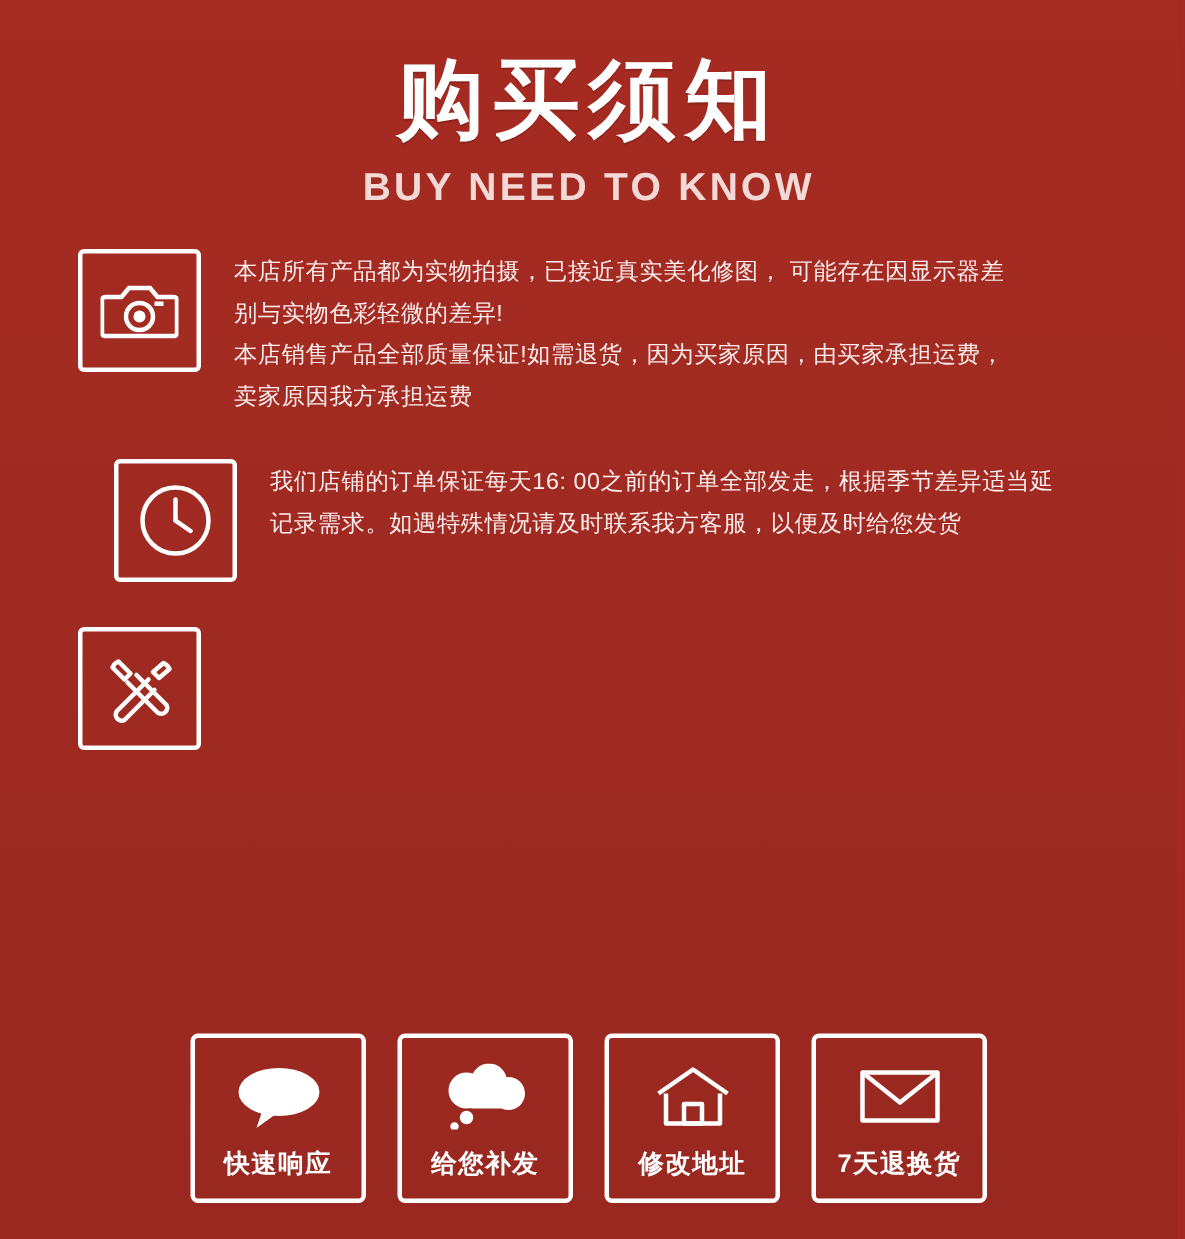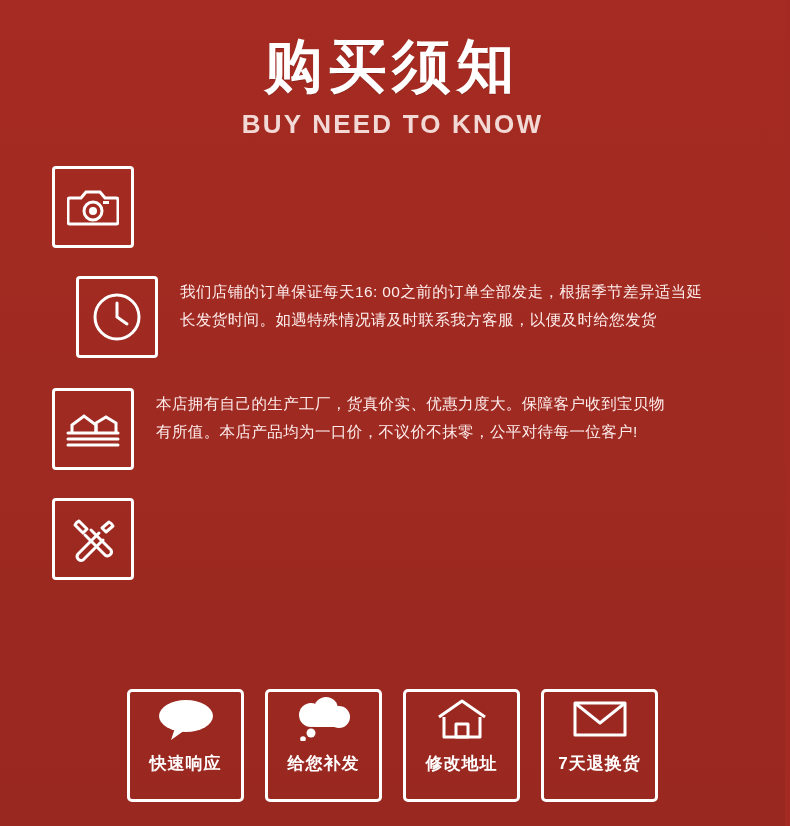--- a/index.html
+++ b/index.html
@@ -93,20 +93,21 @@
   }
   .badge {
     width: 117px;
     height: 113px;
     border: 3px solid #ffffff;
     border-radius: 5px;
     box-sizing: border-box;
     display: flex;
     flex-direction: column;
     align-items: center;
+    justify-content: center;
   }
   .badge-icon {
     height: 54px;
     display: flex;
     align-items: center;
     justify-content: center;
   }
   .badge-label {
     margin-top: 6px;
     font-size: 17px;
@@ -131,50 +132,41 @@
 
     <div class="row">
       <div class="icon-box">
         <svg width="52" height="40" viewBox="0 0 52 40" fill="none" stroke="#ffffff" stroke-width="3">
           <path d="M3 11 h11 l5 -6 h14 l5 6 h11 a2 2 0 0 1 2 2 v22 a2 2 0 0 1 -2 2 H3 a2 2 0 0 1 -2 -2 V13 a2 2 0 0 1 2 -2 z"></path>
           <circle cx="26" cy="24" r="9"></circle>
           <circle cx="26" cy="24" r="4" fill="#ffffff" stroke="none"></circle>
           <rect x="36" y="14" width="6" height="3" fill="#ffffff" stroke="none"></rect>
         </svg>
       </div>
+      <div class="row-text">
+        <p>本店所有产品都为实物拍摄，已接近真实美化修图， 可能存在因显示器差</p>
+        <p>别与实物色彩轻微的差异!</p>
+        <p>本店销售产品全部质量保证!如需退货，因为买家原因，由买家承担运费，</p>
+        <p>卖家原因我方承担运费</p>
+      </div>
     </div>
 
     <div class="row">
       <div class="icon-box">
         <svg width="50" height="50" viewBox="0 0 50 50" fill="none" stroke="#ffffff" stroke-width="3">
           <circle cx="25" cy="25" r="22"></circle>
           <path d="M25 11 V25 l10 7" stroke-linecap="round"></path>
         </svg>
       </div>
       <div class="row-text">
         <p>我们店铺的订单保证每天16: 00之前的订单全部发走，根据季节差异适当延</p>
-        <p>长发货时间。如遇特殊情况请及时联系我方客服，以便及时给您发货</p>
-      </div>
-    </div>
-
-    <div class="row">
-      <div class="icon-box">
-        <svg width="54" height="40" viewBox="0 0 54 40" fill="none" stroke="#ffffff" stroke-width="3">
-          <path d="M2 30 h50" stroke-linecap="round"></path>
-          <path d="M2 36 h50" stroke-linecap="round"></path>
-          <path d="M2 24 h50" stroke-linecap="round"></path>
-          <path d="M6 24 V16 l12 -9 l12 9 v8"></path>
-          <path d="M30 24 V14 l10 -6 l10 6 v10"></path>
-        </svg>
-      </div>
-      <div class="row-text">
-        <p>本店拥有自己的生产工厂，货真价实、优惠力度大。保障客户收到宝贝物</p>
-        <p>有所值。本店产品均为一口价，不议价不抹零，公平对待每一位客户!</p>
-      </div>
-    </div>
+        <p>记录需求。如遇特殊情况请及时联系我方客服，以便及时给您发货</p>
+      </div>
+    </div>
+
 
     <div class="row">
       <div class="icon-box">
         <svg width="50" height="50" viewBox="0 0 50 50" fill="none" stroke="#ffffff" stroke-width="3" stroke-linecap="round" stroke-linejoin="round">
           <path d="M11 7 l8 8 l-4 4 l-8 -8 a7 7 0 0 1 4 -4 z"></path>
           <path d="M17 21 l20 20 a4 4 0 0 0 6 -5 L23 16"></path>
           <path d="M41 8 l-7 6 l4 4 l7 -6 a8 8 0 0 0 -4 -4 z"></path>
           <path d="M31 19 L10 40 a4 4 0 0 0 5 6 l20 -20"></path>
         </svg>
       </div>

